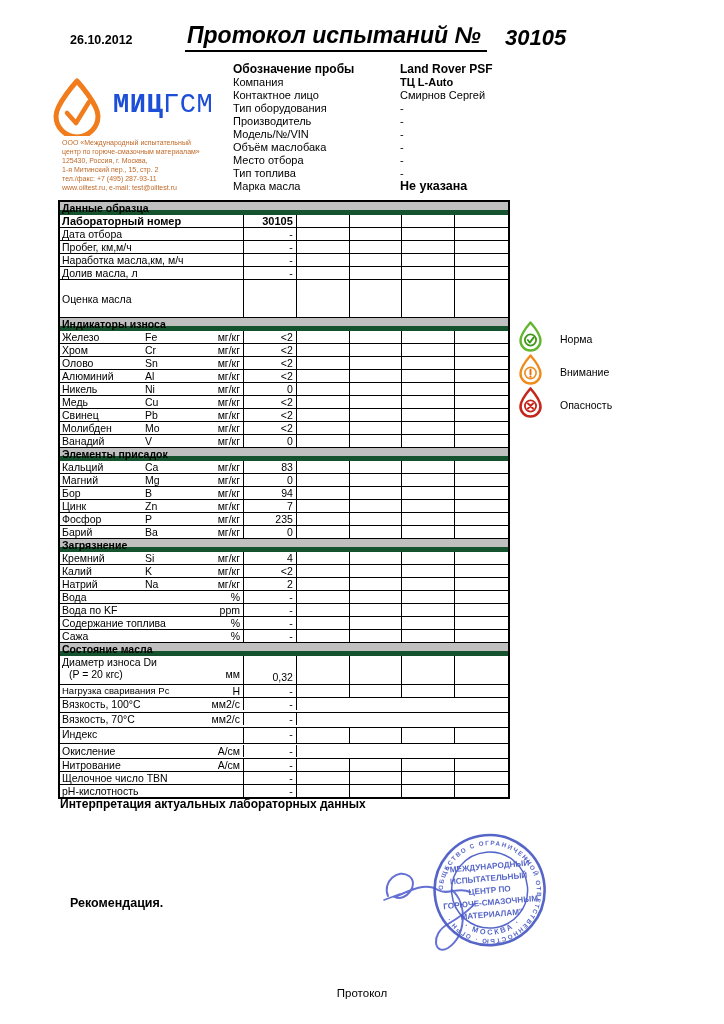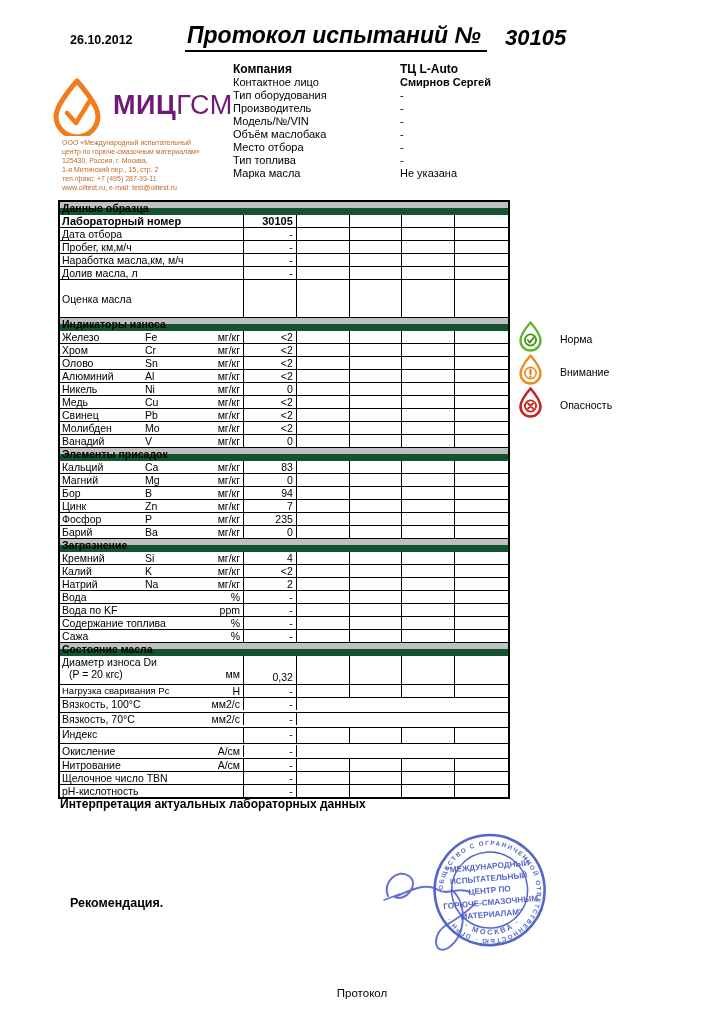--- a/index.html
+++ b/index.html
@@ -7,37 +7,37 @@
         font-family:"Liberation Sans",sans-serif;color:#000;overflow:hidden;}
 
   
   .doc-date{position:absolute;left:70px;top:33px;font-size:12.5px;font-weight:bold;}
   .doc-title{position:absolute;left:185px;top:22px;font-size:23px;font-weight:bold;
              font-style:italic;border-bottom:2.5px solid #000;padding:0 6px 1px 2px;}
   .doc-number{position:absolute;left:505px;top:25px;font-size:22px;font-weight:bold;font-style:italic;}
 
   
   .logo-drop{position:absolute;left:44px;top:78px;}
-  .logo-text{position:absolute;left:113px;top:90px;font-size:27px;color:#701a75;letter-spacing:.5px;}
+  .logo-text{position:absolute;left:113px;top:90px;font-size:27px;color:#1d4ed8;letter-spacing:.5px;font-family:Liberation Mono, monospace;}
   .logo-text .b{font-weight:bold;}
   .addr{position:absolute;left:62px;top:138px;font-size:7px;line-height:9px;color:#c06a2a;}
 
   
   .sample-info{position:absolute;left:233px;top:63px;width:370px;}
   .si-row{display:flex;height:13px;line-height:13px;font-size:11px;}
   .si-label{width:167px;}
   .si-value{flex:1;}
   .si-row:nth-child(1) .si-label,.si-row:nth-child(1) .si-value{font-weight:bold;font-size:12px;}
   .si-row:nth-child(2) .si-value{font-weight:bold;}
   .si-row:nth-child(10) .si-value{font-weight:bold;font-size:12.5px;}
 
   
   .report-table{position:absolute;left:58px;top:200px;width:452px;border:2px solid #000;
                 box-sizing:border-box;background:#fff;}
-  .tbar{height:13px;line-height:12px;background:#c0c0c0;border-bottom:7px solid #14532d;
+  .tbar{height:13px;line-height:12px;background:#c0c0c0;border-bottom:5px solid #14532d;
         font-size:10.5px;font-weight:bold;padding-left:2px;box-sizing:border-box;}
   .trow{display:flex;height:13px;border-bottom:1px solid #000;box-sizing:border-box;}
   .tsection:last-child .rows .trow:last-child{border-bottom:none;}
   .cell{box-sizing:border-box;overflow:hidden;font-size:10.5px;line-height:12px;}
   .lab{width:196px;border-right:1px solid #000;}
   .val{width:56px;border-right:1px solid #000;text-align:right;padding-right:3px;}
   .trow .val:last-child{border-right:none;}
   .lrow{display:flex;width:100%;}
   .t-label,.t-name{padding-left:2px;white-space:nowrap;}
   .t-name{flex:0 0 83px;}
@@ -98,20 +98,24 @@
   <div class="addr">
     <div>ООО «Международный испытательный</div>
     <div>центр по горюче-смазочным материалам»</div>
     <div>125430, Россия, г. Москва,</div>
     <div>1-я Митинский пер., 15, стр. 2</div>
     <div>тел./факс: +7 (495) 287-93-11</div>
     <div>www.oiltest.ru, e-mail: test@oiltest.ru</div>
   </div>
 
   <div class="sample-info">
+      <div class="si-row">
+        <span class="si-label">Обозначение пробы</span>
+        <span class="si-value">Land Rover PSF</span>
+      </div>
       <div class="si-row">
         <span class="si-label">Компания</span>
         <span class="si-value">ТЦ L-Auto</span>
       </div>
       <div class="si-row">
         <span class="si-label">Контактное лицо</span>
         <span class="si-value">Смирнов Сергей</span>
       </div>
       <div class="si-row">
         <span class="si-label">Тип оборудования</span>

